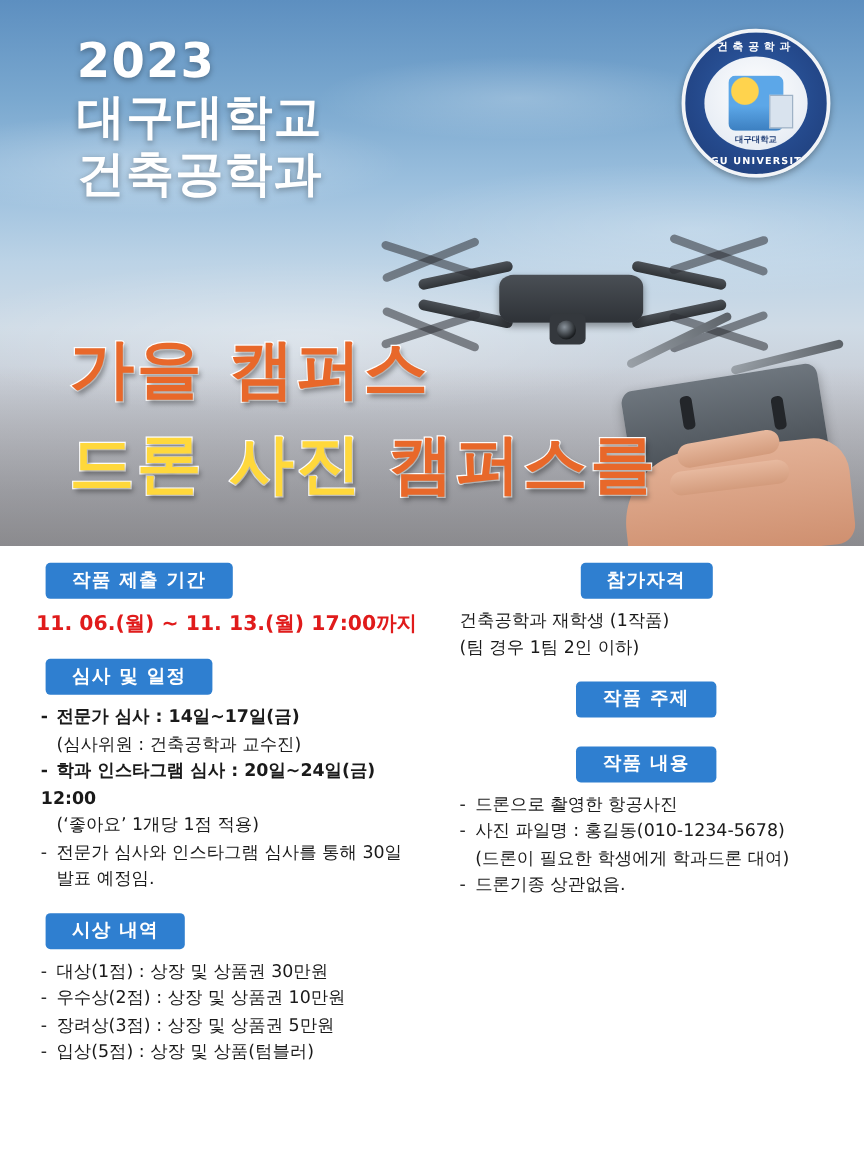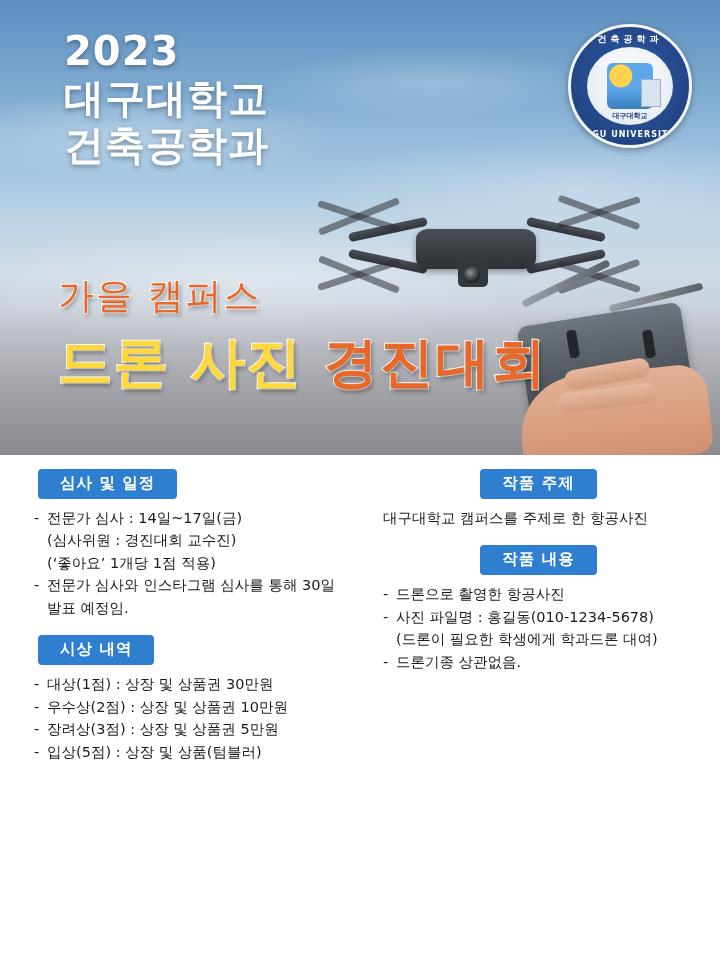--- a/index.html
+++ b/index.html
@@ -158,21 +158,21 @@
     background: linear-gradient(to bottom, #e7b99f, #d39b7c);
   }
   .controller .f1 { right: 60px; top: 112px; width: 86px; transform: rotate(-10deg); }
   .controller .f2 { right: 52px; top: 136px; width: 100px; transform: rotate(-7deg); }
 
   
   .event-title {
     position: absolute; left: 58px; top: 272px; width: 620px;
   }
   .et-line1 {
-    font-size: 36px; font-weight: normal; letter-spacing: 2px;
+    font-size: 54px; font-weight: bold; letter-spacing: 2px;
     color: #e8682a;
     -webkit-text-stroke: 2px #ffffff;
     paint-order: stroke fill;
     text-shadow: 2px 3px 4px rgba(0,0,0,.35);
   }
   .et-line2 {
     margin-top: 6px;
     font-size: 54px; font-weight: bold; letter-spacing: 2px;
     text-shadow: 2px 3px 4px rgba(0,0,0,.35);
   }
@@ -201,21 +201,21 @@
   }
   .chip-wrap { text-align: center; }
   .chip-wrap-left { text-align: left; padding-left: 14px; }
 
   .block { margin-bottom: 16px; }
   .line {
     font-size: 14.5px; color: #1a1a1a; line-height: 1.55;
     padding-left: 10px;
   }
   .line.red { color: #e01b1b; font-size: 17px; font-weight: bold; padding-left: 6px; }
-  .line.bold { font-weight: normal; }
+  .line.bold { font-weight: bold; }
   .dash { display: inline-block; width: 13px; }
   .indent { padding-left: 23px; }
   .red-text { color: #e01b1b; }
   .note { font-size: 14.5px; color: #1a1a1a; padding-left: 4px; line-height: 1.55; }
 </style>
 </head>
 <body>
 
 <div class="poster">
 
@@ -265,39 +265,48 @@
       <div class="stick s2"></div>
       <div class="hand"></div>
       <div class="finger f1"></div>
       <div class="finger f2"></div>
     </div>
 
     <div class="event-title">
       <div class="et-line1">가을 캠퍼스</div>
       <div class="et-line2">
         <span class="et-yellow">드론 사진</span>
-        <span class="et-orange">경진대회</span>
+        <span class="et-orange">캠퍼스를</span>
       </div>
     </div>
   </div>
 
   <div class="content">
 
     <div class="col col-left">
 
+      <div class="block">
+        <div class="chip-wrap chip-wrap-left">
+          <span class="chip">작품 제출 기간</span>
+        </div>
+        <div class="line red">11. 06.(월) ~ 11. 13.(월) 17:00까지</div>
+      </div>
 
       <div class="block">
         <div class="chip-wrap chip-wrap-left">
           <span class="chip">심사 및 일정</span>
         </div>
         <div class="line bold">
           <span class="dash">-</span><span>전문가 심사 : 14일~17일(금)</span>
         </div>
         <div class="line indent">
-          <span>(심사위원 : 경진대회 교수진)</span>
+          <span>(심사위원 : 건축공학과 교수진)</span>
+        </div>
+        <div class="line bold">
+          <span class="dash">-</span><span>학과 인스타그램 심사 : 20일~24일(금) 12:00</span>
         </div>
         <div class="line indent">
           <span>(‘좋아요’ 1개당 1점 적용)</span>
         </div>
         <div class="line">
           <span class="dash">-</span><span>전문가 심사와 인스타그램 심사를 통해 30일</span>
         </div>
         <div class="line indent">
           <span>발표 예정임.</span>
         </div>
@@ -318,26 +327,32 @@
         </div>
         <div class="line">
           <span class="dash">-</span><span>입상(5점) : 상장 및 상품(텀블러)</span>
         </div>
       </div>
 
     </div>
 
     <div class="col col-right">
 
+      <div class="block">
+        <div class="chip-wrap">
+          <span class="chip">참가자격</span>
+        </div>
+        <div class="line">건축공학과 재학생 (1작품)</div>
+        <div class="line">(팀 경우 1팀 2인 이하)</div>
+      </div>
 
       <div class="block">
         <div class="chip-wrap">
           <span class="chip">작품 주제</span>
         </div>
-        <div class="line">대구대학교 캠퍼스를 주제로 한 항공사진</div>
       </div>
 
       <div class="block">
         <div class="chip-wrap">
           <span class="chip">작품 내용</span>
         </div>
         <div class="line">
           <span class="dash">-</span><span>드론으로 촬영한 항공사진</span>
         </div>
         <div class="line">

